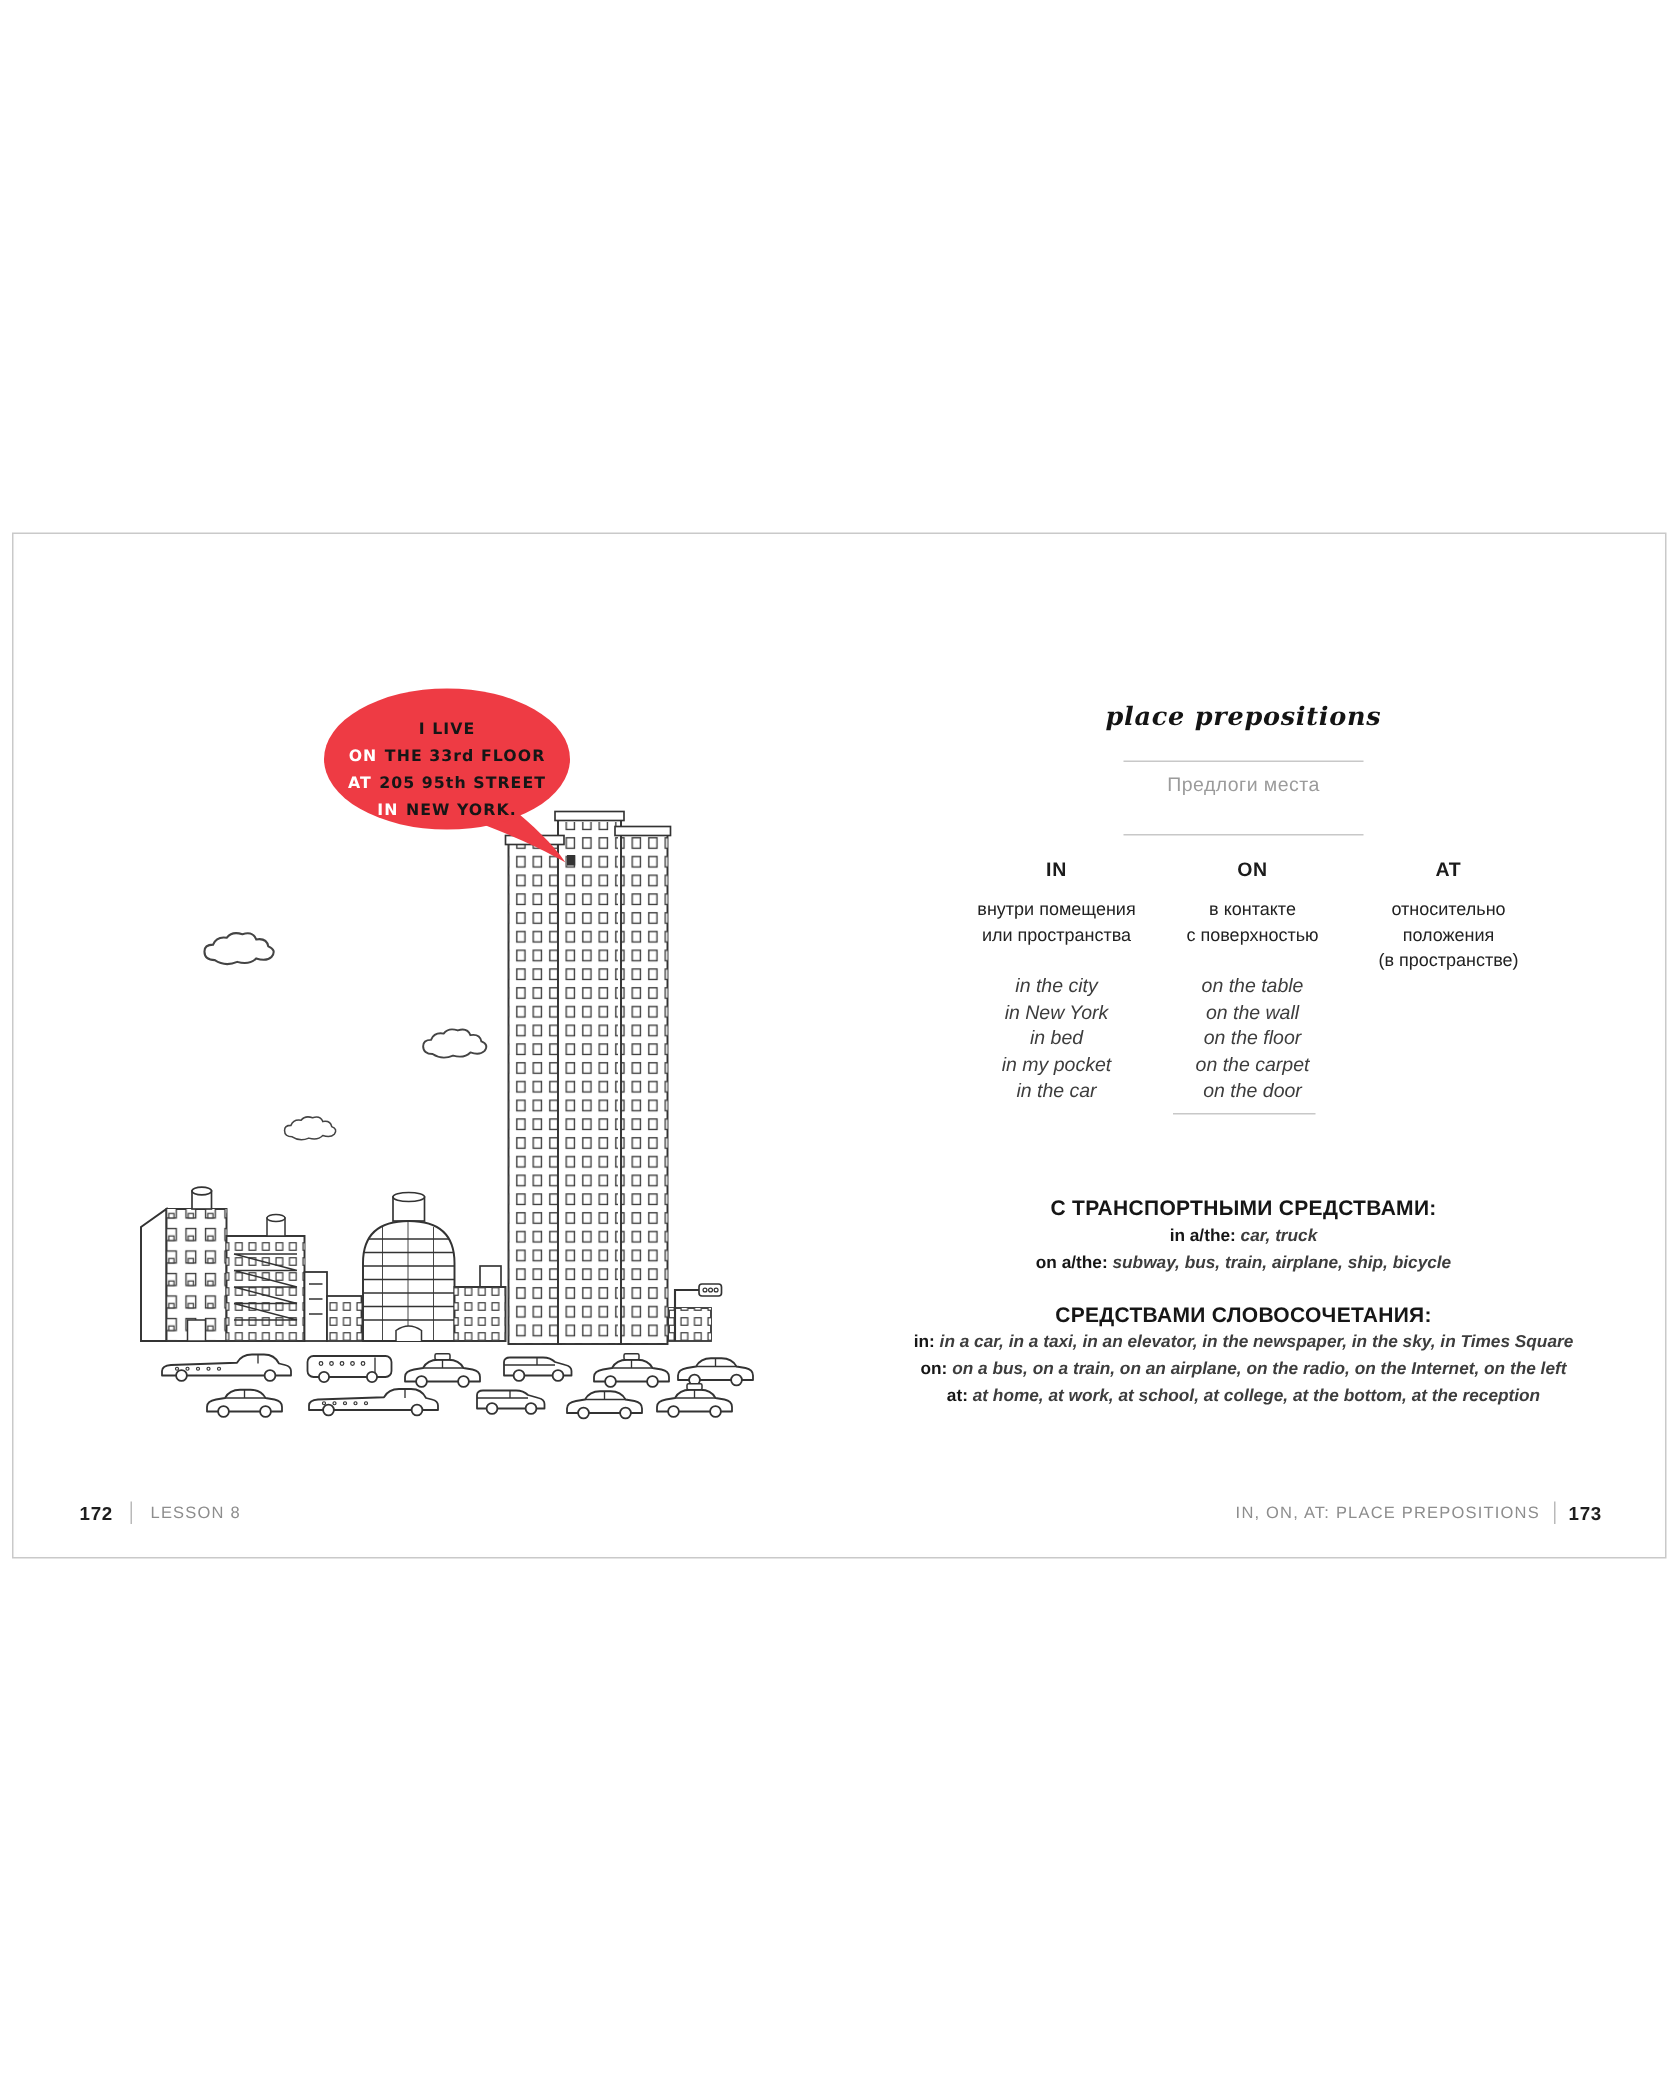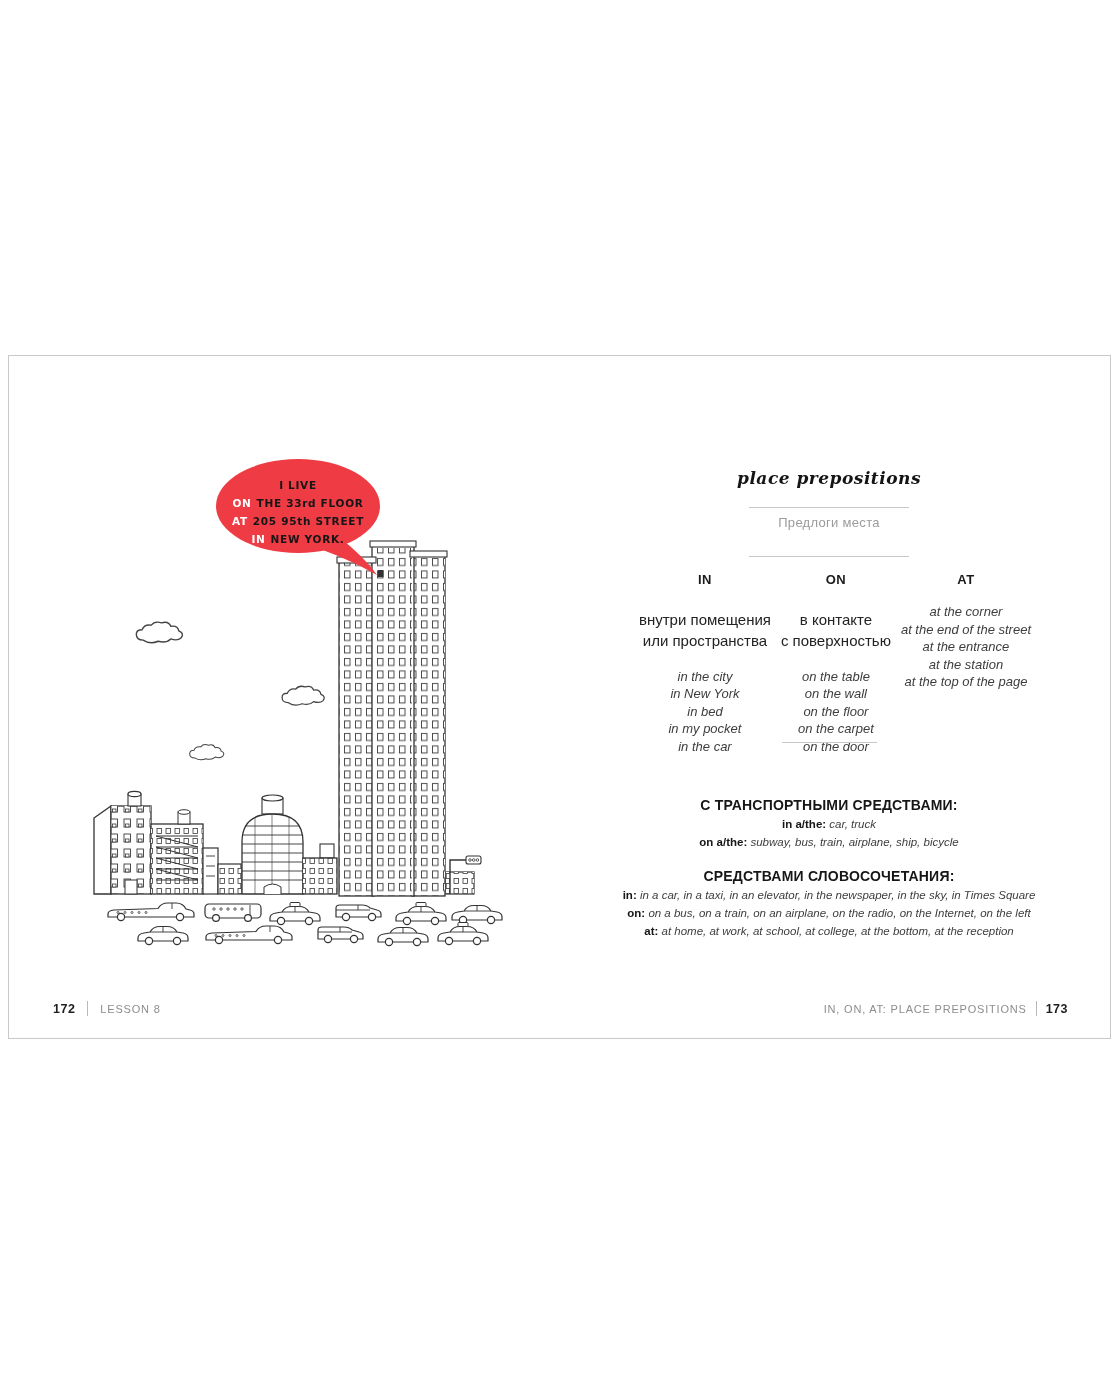--- a/index.html
+++ b/index.html
@@ -29,27 +29,27 @@
     font-size:17px;color:#141414;letter-spacing:0.5px;
   }
   .divider{background:#c8c8c8;height:1px;position:absolute;left:0;right:0;margin:0 auto;}
   .d1{top:151px;width:160px;}
   .d2{top:200px;width:160px;}
   .d3{top:386px;width:95px;}
   .rp-ru{position:absolute;top:159px;left:0;right:0;font-size:13px;color:#9b9b9b;letter-spacing:0.3px;}
   .cols{position:absolute;top:216px;left:70px;width:392px;display:flex;}
   .col{flex:1;}
   .col-header{font-size:13px;font-weight:bold;letter-spacing:0.5px;color:#1b1b1b;}
-  .col-desc{margin-top:22px;font-size:15px;line-height:1.42;color:#222;white-space:pre;}
+  .col-desc{margin-top:11px;font-size:12px;line-height:1.42;color:#222;white-space:pre;}
   .col-examples{margin-top:16px;font-size:13px;font-style:italic;line-height:1.35;color:#3d3d3d;white-space:pre;}
   .section{position:absolute;left:0;right:0;}
   .sec-transport{top:441px;}
   .sec-colloc{top:512px;}
   .sec-heading{font-size:14px;font-weight:bold;letter-spacing:0.2px;color:#161616;margin-bottom:3px;}
-  .sec-line{font-size:11.5px;line-height:1.55;color:#2e2e2e;white-space:nowrap;}
+  .sec-line{font-size:11.5px;line-height:1.55;color:#2e2e2e;white-space:nowrap;font-weight:bold;}
   .sec-line b{font-style:normal;color:#161616;}
   .sec-line i{color:#3d3d3d;}
   
   .footer{position:absolute;bottom:22px;display:flex;align-items:center;gap:9px;}
   .footer-left{left:44px;gap:12px;}
   .footer-right{right:42px;}
   .pnum{font-size:12.5px;font-weight:bold;color:#1e1e1e;letter-spacing:0.5px;}
   .fdiv{width:1px;height:15px;background:#b9b9b9;}
   .flabel{font-size:11px;color:#8d8d8d;letter-spacing:0.8px;}
 </style>
@@ -235,25 +235,23 @@
         <div class="col-desc">в контакте
 с поверхностью</div>
         <div class="col-examples">on the table
 on the wall
 on the floor
 on the carpet
 on the door</div>
       </div>
       <div class="col">
         <div class="col-header">AT</div>
-        <div class="col-examples">at the corner
-at the end of the street
-at the entrance
-at the station
-at the top of the page</div>
+        <div class="col-desc">относительно
+положения
+(в пространстве)</div>
       </div>
     </div>
 
     <div class="divider d3"></div>
 
     <div class="section sec-transport">
       <div class="sec-heading">С ТРАНСПОРТНЫМИ СРЕДСТВАМИ:</div>
       <div class="sec-line">
         <b>in a/the:</b> <i>car, truck</i>
       </div>

